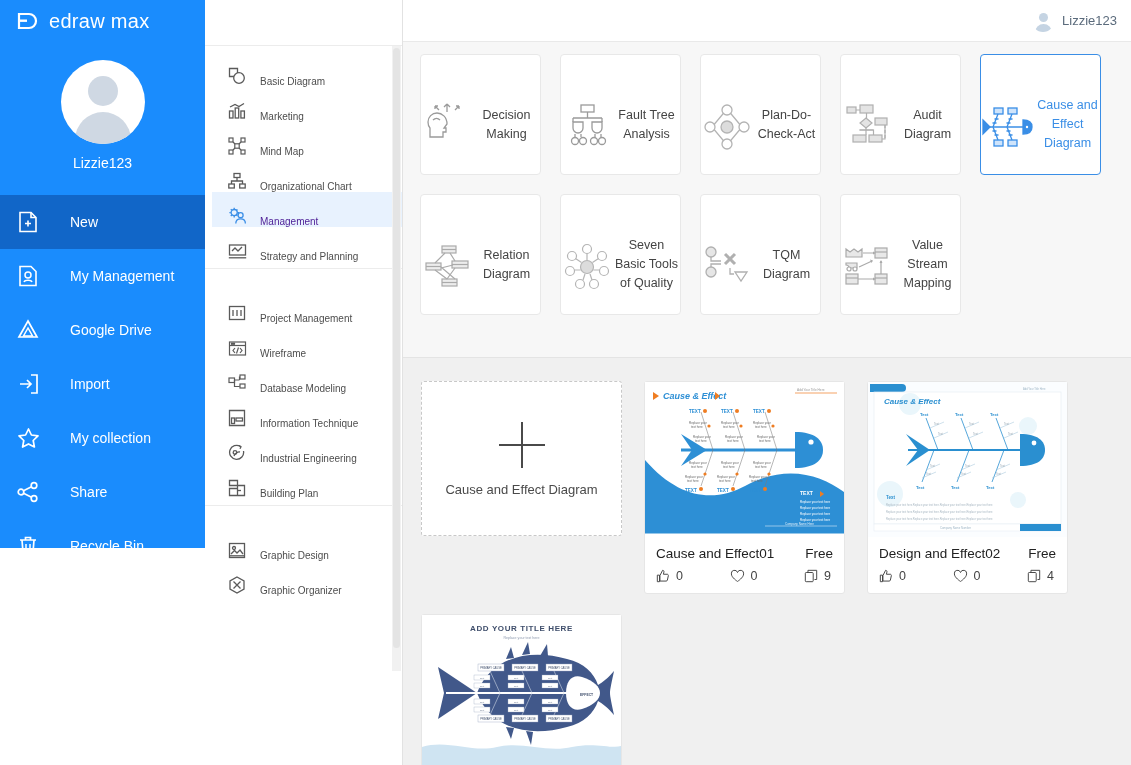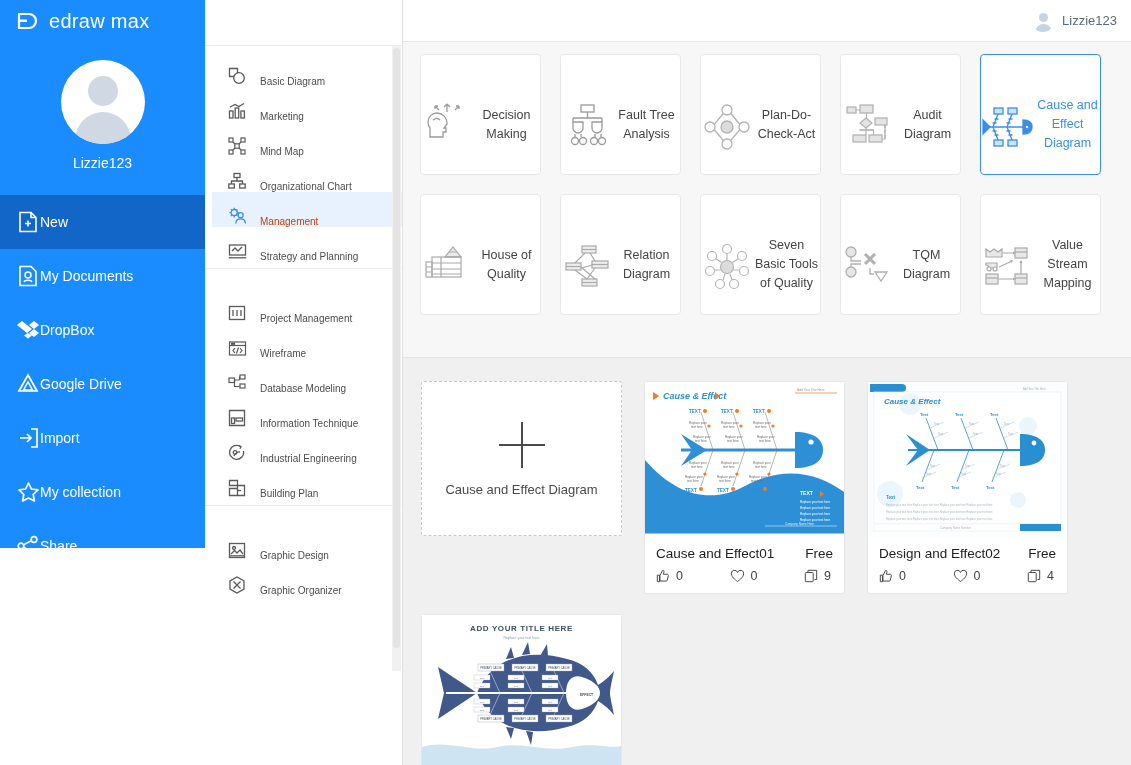--- a/index.html
+++ b/index.html
@@ -28,42 +28,42 @@
     width: 84px; height: 84px; border-radius: 50%;
     background: #ffffff; margin: 0 auto; position: relative; overflow: hidden;
   }
   .avatar-big .head { position: absolute; width: 30px; height: 30px; border-radius: 50%; background: #cfd8e3; left: 27px; top: 16px; }
   .avatar-big .body { position: absolute; width: 56px; height: 34px; border-radius: 28px 28px 0 0; background: #cfd8e3; left: 14px; top: 52px; }
   .profile-name { margin-top: 11px; font-size: 14px; color: #ffffff; }
 
   .nav { margin-top: 24px; }
   .nav-item {
     height: 54px; display: flex; align-items: center;
-    padding-left: 16px; gap: 0; cursor: pointer;
+    padding-left: 16px; gap: 30px; cursor: pointer;
     font-size: 14px; color: #ffffff;
   }
   .nav-item.active { background: #1166c8; }
   .nav-ico { width: 24px; height: 24px; flex: 0 0 24px; display: flex; align-items: center; justify-content: center; }
   .nav-ico svg { display: block; }
 
   
   .catpanel {
     width: 198px; flex: 0 0 198px; height: 765px;
     background: #ffffff; border-right: 1px solid #e2e2e2;
     position: relative; overflow: hidden;
   }
   .cat-top-pad { height: 46px; border-bottom: 1px solid #ececec; }
   .cat-group { padding: 6px 0; }
   .cat-group + .cat-group { border-top: 1px solid #ececec; }
   .cat-spacer { height: 14px; }
   .cat-item {
     height: 35px; display: flex; align-items: flex-end; gap: 12px;
     padding-left: 14px; font-size: 10px; color: #4d4d4d; cursor: pointer; margin-left: 7px;
   }
-  .cat-item.active { background: #e8f2fe; color: #c2410c; }
+  .cat-item.active { background: #e8f2fe; color: #4c1d95; }
   .cat-item.active .cat-ico svg { stroke: #3a8ee6; }
   .cat-ico { width: 22px; height: 22px; flex: 0 0 22px; display:flex; align-items:center; justify-content:center; }
   .cat-ico svg { display: block; }
   .cat-scrollbar {
     position: absolute; right: 1px; top: 46px; width: 9px; height: 625px;
     background: #f1f1f1;
   }
   .cat-scrollthumb {
     position: absolute; right: 2px; top: 48px; width: 7px; height: 600px;
     background: #e4e4e4; border-radius: 4px;
@@ -167,30 +167,21 @@
         <span>New</span>
       </div>
       <div class="nav-item">
         <span class="nav-ico">
           <svg width="20" height="22" viewBox="0 0 20 22">
               <path d="M2 1.5h11l5 5v14H2z" fill="none" stroke="#fff" stroke-width="1.6"></path>
               <circle cx="10" cy="10" r="3" fill="none" stroke="#fff" stroke-width="1.5"></circle>
               <path d="M6 17c1-2.5 7-2.5 8 0" fill="none" stroke="#fff" stroke-width="1.5"></path>
             </svg>
         </span>
-        <span>My Documents</span>
-      </div>
-      <div class="nav-item">
-        <span class="nav-ico">
-          <svg width="24" height="22" viewBox="0 0 24 22">
-              <path d="M6 2 1 6l5 4 5-4z M18 2l5 4-5 4-5-4z M6 10l5 4 5-4-5-4z M18 10l5 4-5 4-5-4z" fill="#fff"></path>
-              <path d="M8 16.5l4-2.5 4 2.5-4 3z" fill="#fff"></path>
-            </svg>
-        </span>
-        <span>DropBox</span>
+        <span>My Management</span>
       </div>
       <div class="nav-item">
         <span class="nav-ico">
           <svg width="22" height="22" viewBox="0 0 22 22">
               <path d="M11 2 20 18H2z" fill="none" stroke="#fff" stroke-width="1.7"></path>
               <path d="M11 9 6.5 17h9z" fill="none" stroke="#fff" stroke-width="1.5"></path>
             </svg>
         </span>
         <span>Google Drive</span>
       </div>
@@ -486,33 +477,20 @@
               <path d="M2 16l7 7-7 7z" fill="#3a8ee6"></path>
               <path d="M42 16c6 0 9 3 9 7s-3 7-9 7z" fill="#3a8ee6"></path>
               <circle cx="46" cy="23" r="1.2" fill="#fff" stroke="none"></circle>
               <path d="M17 10l-5 13M31 10l-5 13M17 36l-5-13M31 36l-5-13"></path>
               <path d="M13.5 15h4M11.5 19h4M27.5 15h4M25.5 19h4M13.5 31h4M11.5 27h4M27.5 31h4M25.5 27h4"></path>
             </svg>
           </span>
           <span class="tmpl-label">Cause and Effect Diagram</span>
         </div>
 
-        <div class="tmpl-card">
-          <span class="tmpl-ico">
-            <svg width="52" height="44" viewBox="0 0 52 44" stroke="#aaaaaa" fill="none" stroke-width="1.2">
-              <path d="M24 12 32 2l8 10z" fill="#e8e8e8"></path>
-              <path d="M24 12h16M28 7h8"></path>
-              <rect x="11" y="12" width="29" height="20"></rect>
-              <path d="M11 18h29M11 24h29M11 29h29M20 12v20"></path>
-              <rect x="5" y="17" width="6" height="15"></rect>
-              <path d="M5 22h6M5 27h6"></path>
-            </svg>
-          </span>
-          <span class="tmpl-label">House of Quality</span>
-        </div>
 
         <div class="tmpl-card">
           <span class="tmpl-ico">
             <svg width="52" height="48" viewBox="0 0 52 48" stroke="#aaaaaa" fill="#ededed" stroke-width="1.2">
               <rect x="21" y="3" width="14" height="7"></rect>
                 <path d="M21 6.5h14" stroke="#aaa"></path>
               <rect x="31" y="18" width="16" height="7"></rect>
                 <path d="M31 21.5h16" stroke="#aaa"></path>
               <rect x="5" y="20" width="15" height="7"></rect>
                 <path d="M5 23.5h15" stroke="#aaa"></path>

